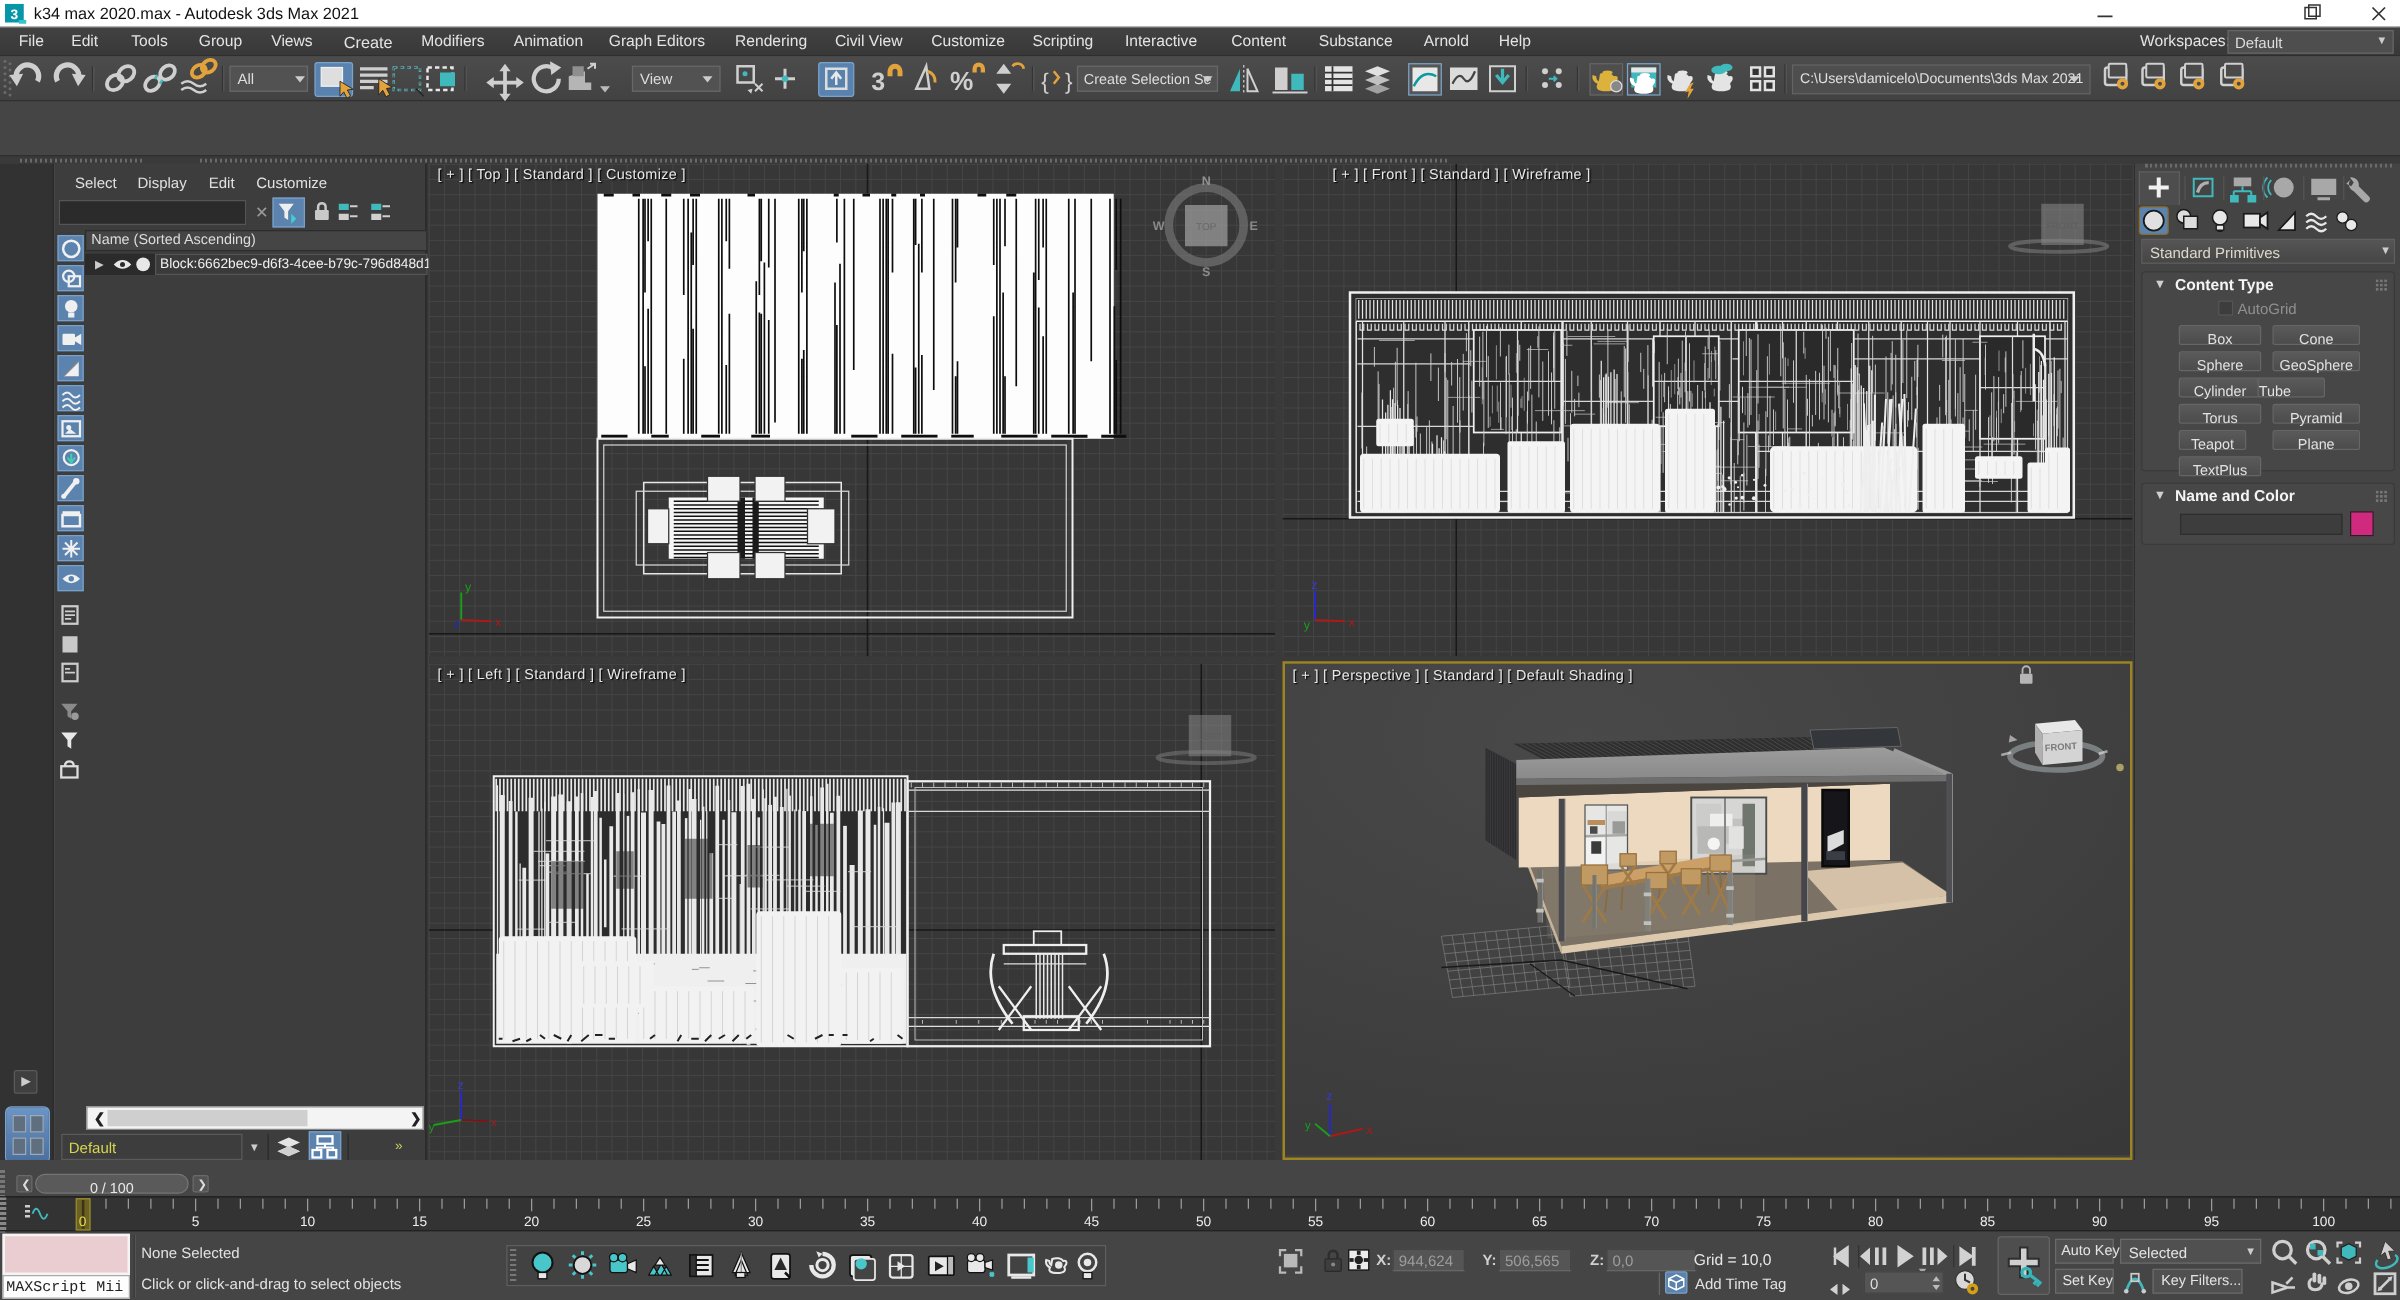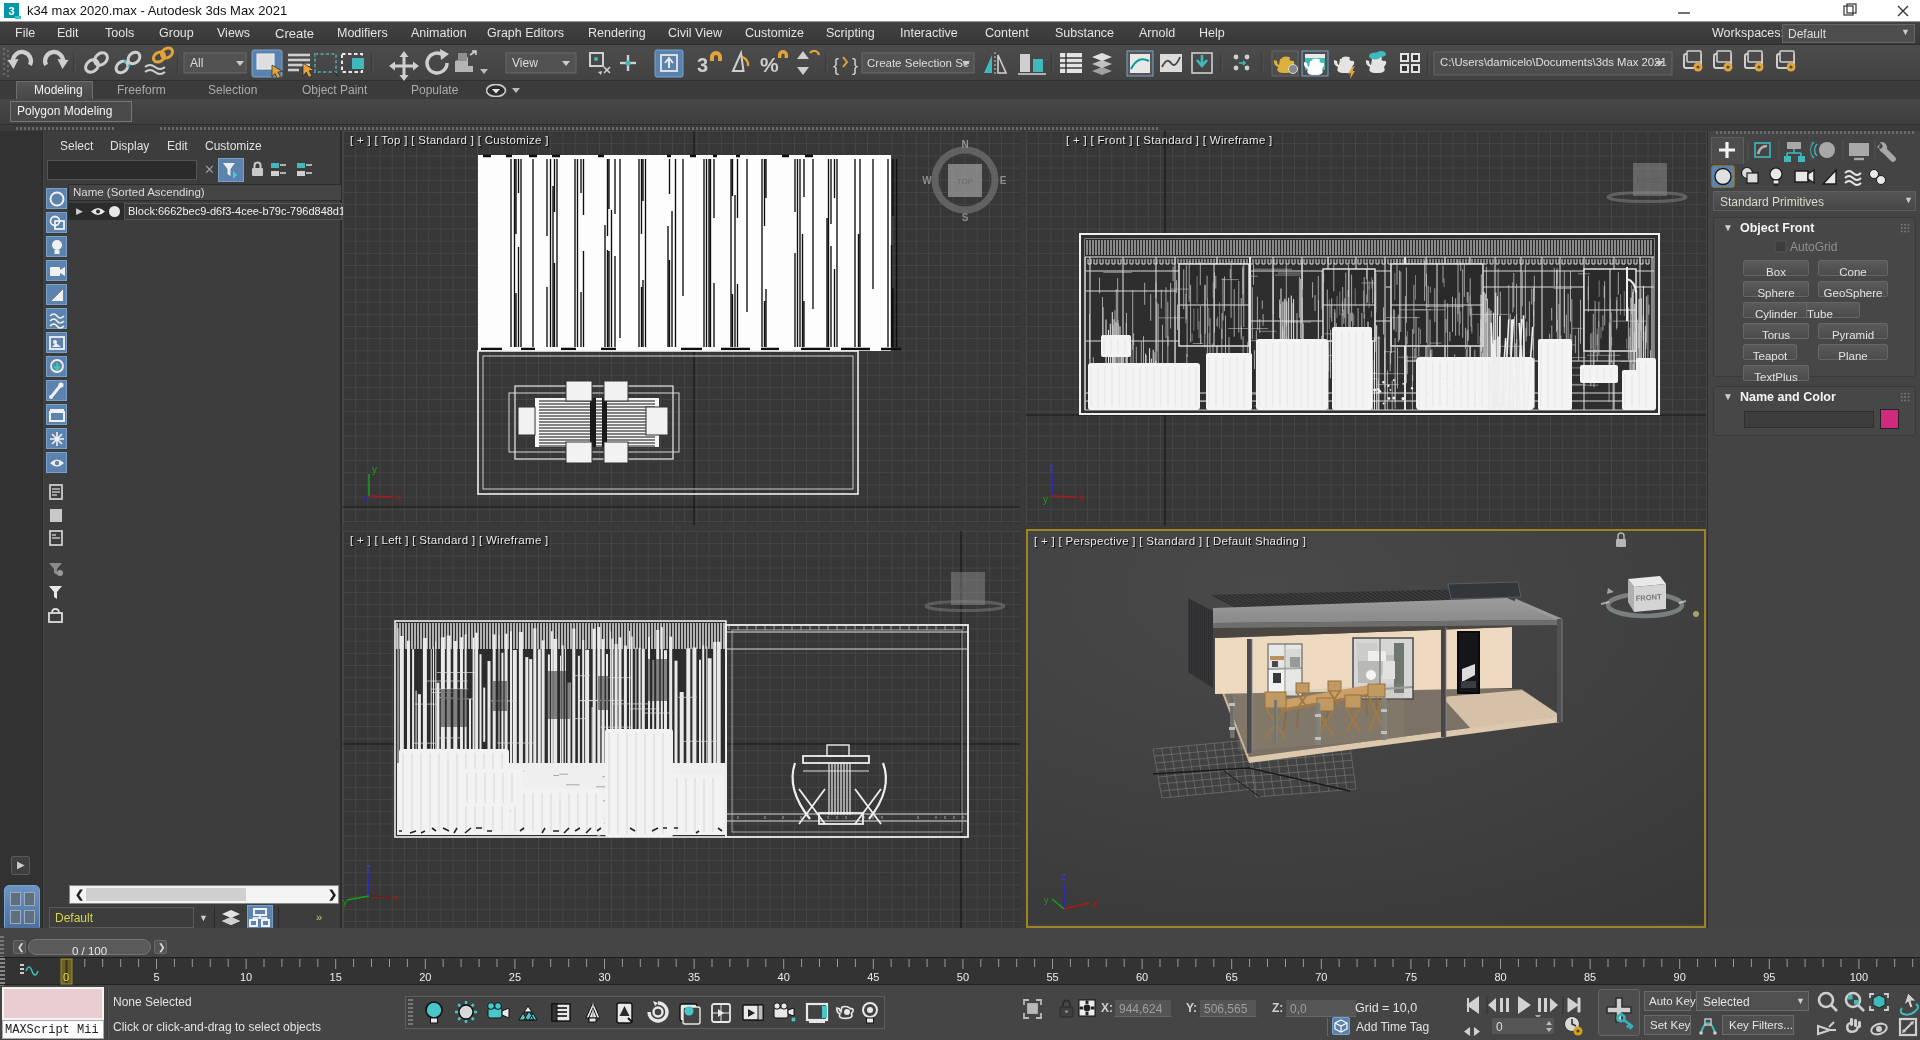--- a/index.html
+++ b/index.html
@@ -227,37 +227,20 @@
         <circle cx="1728" cy="22" r="1.6" fill="#4a4a4a"></circle>
         <rect x="1745" y="9" width="17" height="14" rx="2" fill="none" stroke="#cfcfcf" stroke-width="2"></rect>
         <rect x="1748" y="6" width="14" height="11" rx="1" fill="#4a4a4a" stroke="#cfcfcf" stroke-width="1.6"></rect>
         <circle cx="1759" cy="22" r="4.5" fill="#e2a33c"></circle>
         <circle cx="1759" cy="22" r="1.6" fill="#4a4a4a"></circle>
         <rect x="1777" y="9" width="17" height="14" rx="2" fill="none" stroke="#cfcfcf" stroke-width="2"></rect>
         <rect x="1780" y="6" width="14" height="11" rx="1" fill="#4a4a4a" stroke="#cfcfcf" stroke-width="1.6"></rect>
         <circle cx="1791" cy="22" r="4.5" fill="#e2a33c"></circle>
         <circle cx="1791" cy="22" r="1.6" fill="#4a4a4a"></circle>
       </svg>
-    </div>
-    <div class="abs" style="left:0;top:81px;width:1920px;height:18px;background:#3b3b3b;">
-      <div class="abs" style="left:16px;top:0;width:77px;height:18px;background:linear-gradient(#565656,#474747);border:1px solid #6e6e6e;border-bottom:none;"></div>
-      <span class="tx" style="left:34px;top:2px;font-size:12px;color:#f0f0f0;">Modeling</span>
-      <span class="tx" style="left:117px;top:2px;font-size:12px;color:#ababab;">Freeform</span>
-      <span class="tx" style="left:208px;top:2px;font-size:12px;color:#ababab;">Selection</span>
-      <span class="tx" style="left:302px;top:2px;font-size:12px;color:#ababab;">Object Paint</span>
-      <span class="tx" style="left:411px;top:2px;font-size:12px;color:#ababab;">Populate</span>
-      <svg class="abs" style="left:486px;top:3px;" width="40" height="13">
-        <ellipse cx="10" cy="6.5" rx="9.5" ry="6" fill="#2e2e2e" stroke="#cfcfcf" stroke-width="1.6"></ellipse>
-        <path d="M 6 5 l 8 0 -4 4.5 z" fill="#e8e8e8"></path>
-        <path d="M 26 4 l 8 0 -4 5 z" fill="#bbb"></path>
-      </svg>
-    </div>
-    <div class="abs" style="left:0;top:99px;width:1920px;height:25px;background:linear-gradient(#484848,#3e3e3e);">
-      <div class="abs" style="left:10px;top:2px;width:122px;height:21px;background:#4a4a4a;border:1px solid #767676;"></div>
-      <span class="tx" style="left:17px;top:5px;font-size:12px;color:#f2f2f2;">Polygon Modeling</span>
     </div>
     <div class="abs" style="left:0;top:124px;width:1920px;height:7px;background:#3a3a3a;border-top:1px solid #2f2f2f;">
       <div class="abs" style="left:16px;top:2px;width:100px;height:3px;background:repeating-linear-gradient(90deg,#6a6a6a 0 2px,transparent 2px 4px);"></div>
       <div class="abs" style="left:160px;top:2px;width:1000px;height:3px;background:repeating-linear-gradient(90deg,#6a6a6a 0 2px,transparent 2px 4px);"></div>
     </div>
     <div class="abs" style="left:0;top:131px;width:43px;height:854px;background:#323232;border-right:1px solid #2a2a2a;">
       <div class="abs" style="left:11px;top:725px;width:19px;height:19px;background:#3f3f3f;border:1px solid #5a5a5a;border-radius:2px;">
         <span class="tx" style="left:5px;top:2px;font-size:10px;color:#ccc;">▶</span>
       </div>
       <div class="abs" style="left:4px;top:754px;width:36px;height:46px;background:linear-gradient(#6c94c4,#4a6f9e);border-radius:5px;border:1px solid #7ba3d0;">
@@ -925,21 +908,21 @@
           <circle cx="163" cy="9" r="4.5"></circle>
           <circle cx="170" cy="15" r="4.5"></circle>
         </g>
       </svg>
       <div class="abs" style="left:5px;top:60px;width:203px;height:20px;background:linear-gradient(#555,#464646);border:1px solid #5f5f5f;">
         <span class="tx" style="left:6px;top:3px;font-size:12px;color:#ded9cb;">Standard Primitives</span>
         <span class="tx" style="left:190px;top:3px;font-size:9px;color:#ccc;">▼</span>
       </div>
       <div class="abs" style="left:5px;top:86px;width:203px;height:160px;background:#474747;border:1px solid #3a3a3a;border-radius:3px;">
         <span class="tx" style="left:9px;top:4px;font-size:10px;color:#d0d0d0;">▼</span>
-        <span class="tx" style="left:26px;top:3px;font-size:12.5px;font-weight:bold;color:#f4f4f4;">Object Front</span>
+        <span class="tx" style="left:26px;top:3px;font-size:12.5px;font-weight:bold;color:#f4f4f4;">Content Type</span>
         <div class="abs" style="left:186px;top:5px;width:10px;height:10px;background:radial-gradient(circle,#777 1px,transparent 1.2px);background-size:3.4px 3.4px;"></div>
         <svg class="abs" style="left:60px;top:22px;" width="14" height="14">
           <rect x="1" y="1" width="11" height="11" fill="#3d3d3d" stroke="#555"></rect>
         </svg>
         <span class="tx" style="left:76px;top:22px;font-size:12px;color:#909090;">AutoGrid</span>
         <div class="abs" style="left:29px;top:42px;width:66px;height:16px;background:linear-gradient(#5a5a5a,#4c4c4c);border:1px solid #666;border-radius:2px;text-align:center;"><span style="font-size:11.5px;color:#e2e2e2;position:relative;top:1px;">Box</span></div>
         <div class="abs" style="left:104px;top:42px;width:70px;height:16px;background:linear-gradient(#5a5a5a,#4c4c4c);border:1px solid #666;border-radius:2px;text-align:center;"><span style="font-size:11.5px;color:#e2e2e2;position:relative;top:1px;">Cone</span></div>
         <div class="abs" style="left:29px;top:63px;width:66px;height:16px;background:linear-gradient(#5a5a5a,#4c4c4c);border:1px solid #666;border-radius:2px;text-align:center;"><span style="font-size:11.5px;color:#e2e2e2;position:relative;top:1px;">Sphere</span></div>
         <div class="abs" style="left:104px;top:63px;width:70px;height:16px;background:linear-gradient(#5a5a5a,#4c4c4c);border:1px solid #666;border-radius:2px;text-align:center;"><span style="font-size:11.5px;color:#e2e2e2;position:relative;top:1px;">GeoSphere</span></div>
         <div class="abs" style="left:29px;top:84px;width:66px;height:16px;background:linear-gradient(#5a5a5a,#4c4c4c);border:1px solid #666;border-radius:2px;text-align:center;"><span style="font-size:11.5px;color:#e2e2e2;position:relative;top:1px;">Cylinder</span></div>

